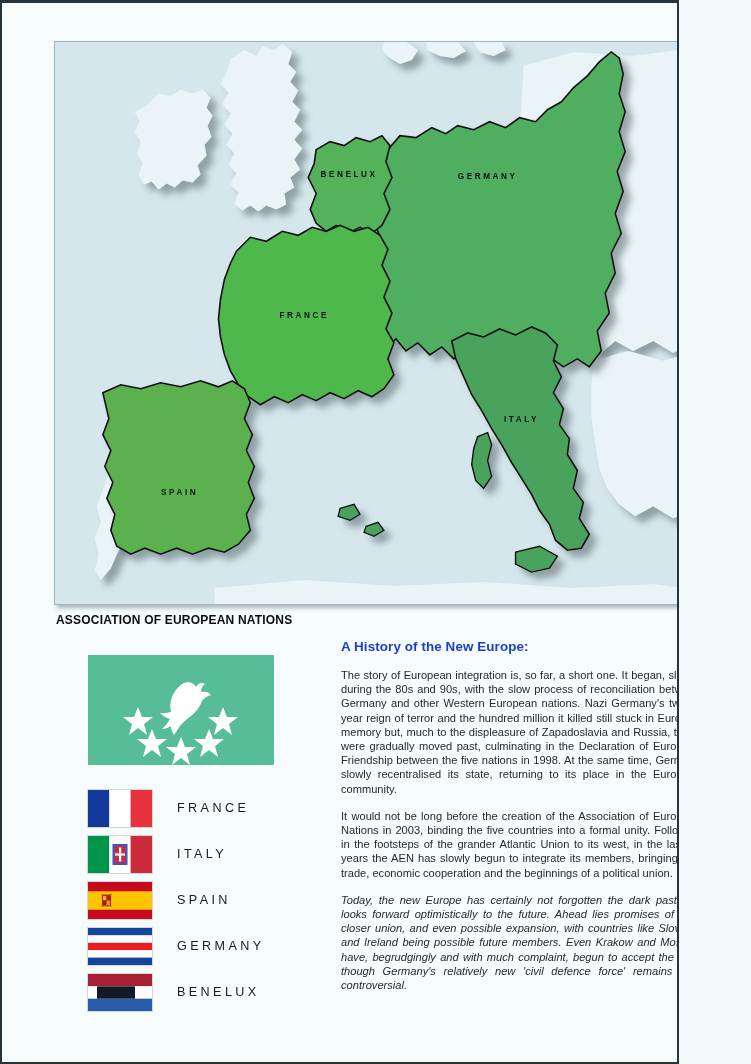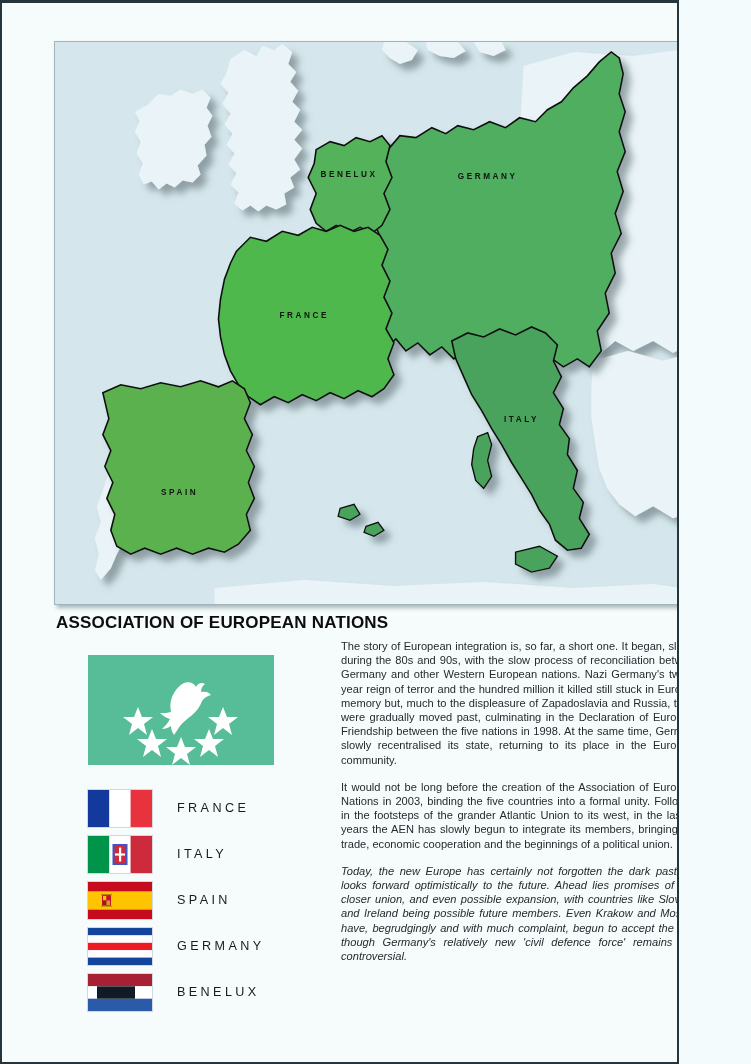--- a/index.html
+++ b/index.html
@@ -37,21 +37,21 @@
     font-size: 8.2px;
     font-weight: 700;
     letter-spacing: 2.6px;
     fill: #10130f;
   }
 
   
   #org-title {
     position: absolute;
     left: 54px; top: 610px;
-    font-size: 17px;
+    font-size: 12px;
     font-weight: 700;
     letter-spacing: 0.2px;
     color: #0d0d0d;
     white-space: nowrap;
   }
 
   
   #left-col { position: absolute; left: 86px; top: 652px; width: 240px; }
 
   #aen-flag {
@@ -271,18 +271,19 @@
             <rect x="9" y="12.3" width="38" height="12.4" fill="#121a26"></rect>
           </svg>
         </div>
         <div class="member-name">BENELUX</div>
       </div>
 
     </div>
   </div>
 
   <div id="right-col">
+    <h2 id="article-heading">A History of the New Europe:</h2>
     <p class="article-p">The story of European integration is, so far, a short one. It began, slowly, during the 80s and 90s, with the slow process of reconciliation between Germany and other Western European nations. Nazi Germany's twenty year reign of terror and the hundred million it killed still stuck in Europe's memory but, much to the displeasure of Zapadoslavia and Russia, these were gradually moved past, culminating in the Declaration of European Friendship between the five nations in 1998. At the same time, Germany slowly recentralised its state, returning to its place in the European community.</p>
     <p class="article-p">It would not be long before the creation of the Association of European Nations in 2003, binding the five countries into a formal unity. Following in the footsteps of the grander Atlantic Union to its west, in the last 15 years the AEN has slowly begun to integrate its members, bringing free trade, economic cooperation and the beginnings of a political union.</p>
     <p class="article-p">Today, the new Europe has certainly not forgotten the dark past, but looks forward optimistically to the future. Ahead lies promises of ever closer union, and even possible expansion, with countries like Slovenia and Ireland being possible future members. Even Krakow and Moscow have, begrudgingly and with much complaint, begun to accept the new, though Germany's relatively new 'civil defence force' remains very controversial.</p>
   </div>
 
 </div>
 
 </body></html>

